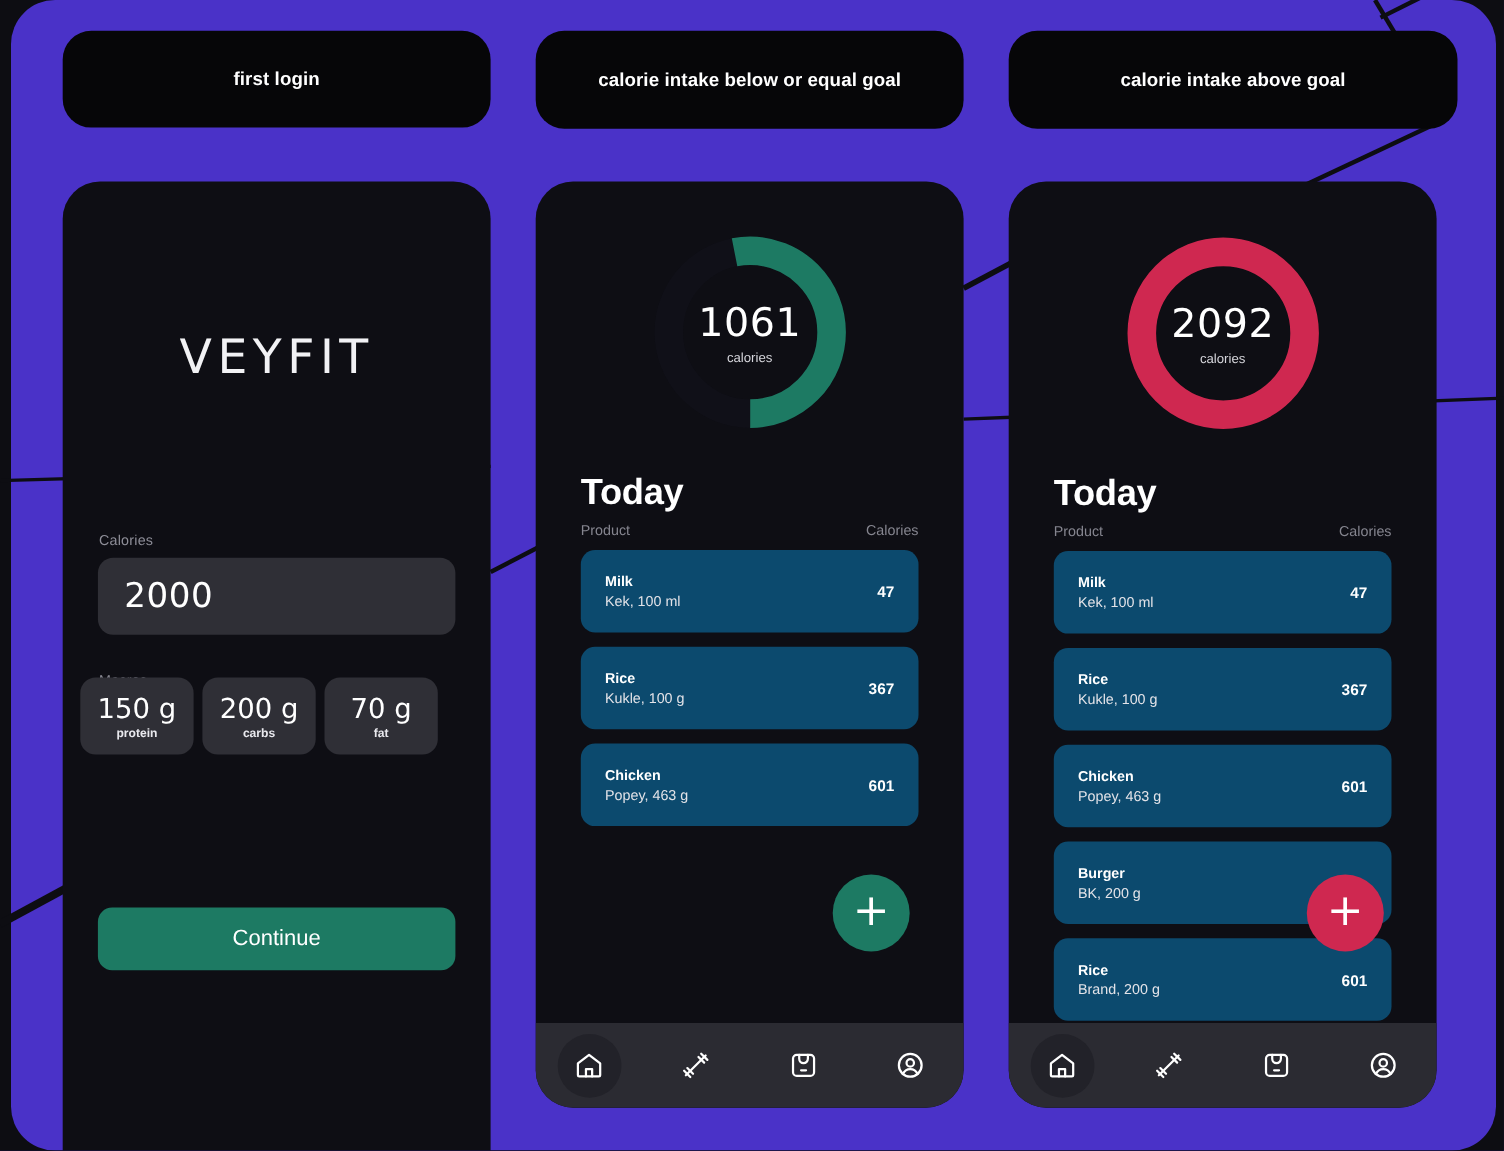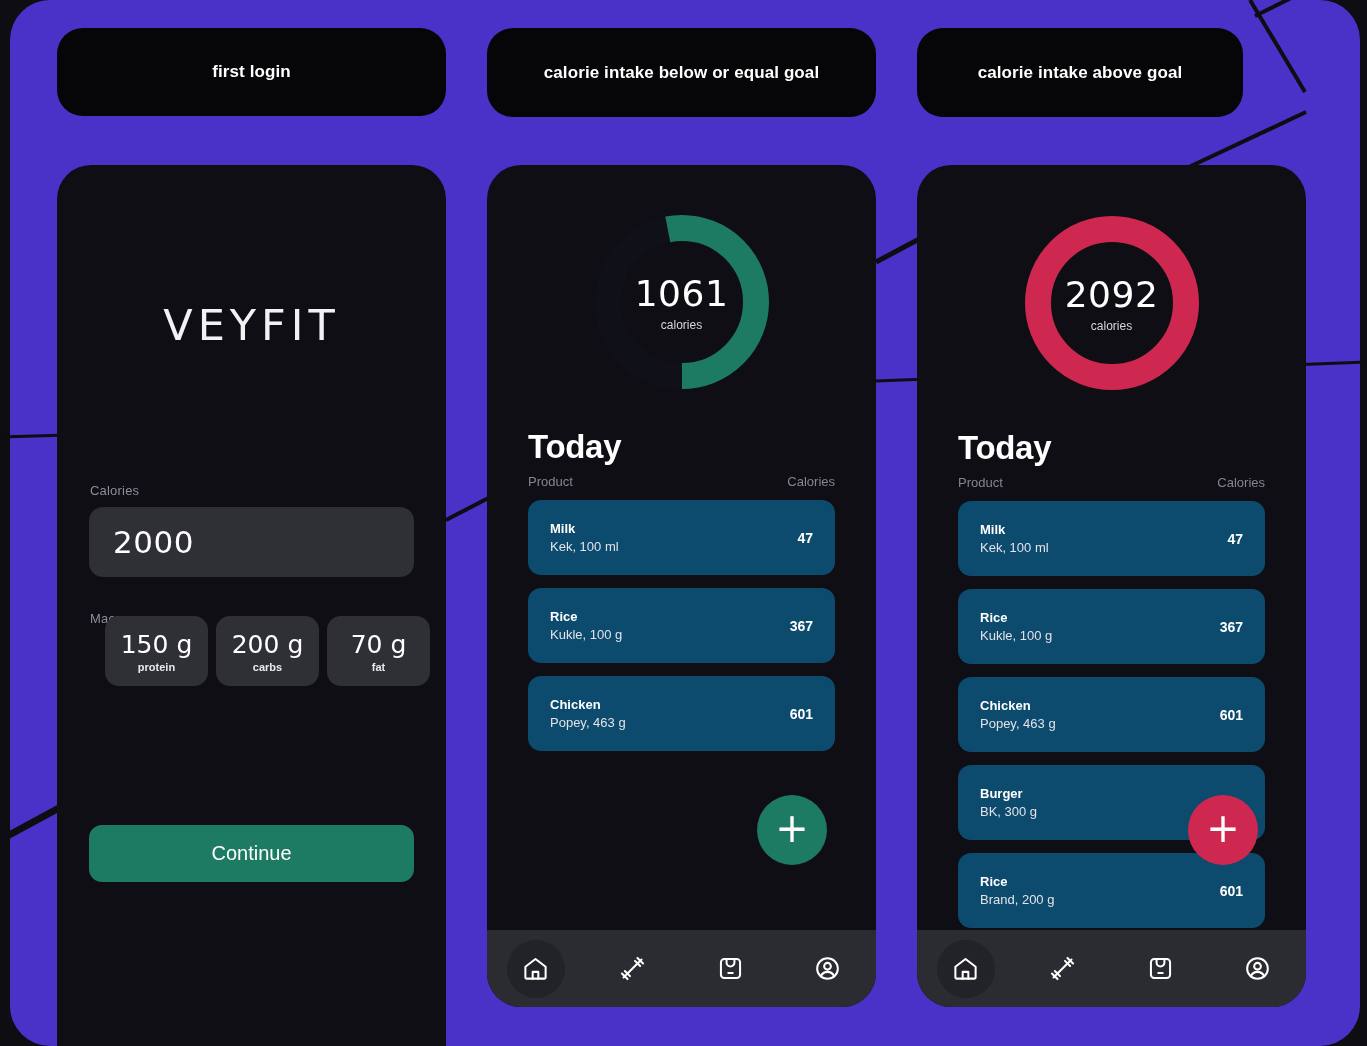--- a/index.html
+++ b/index.html
@@ -30,21 +30,21 @@
     background: #060608;
     border-radius: 26px;
     display: flex; align-items: center; justify-content: center;
     color: #ffffff;
     font-size: 17px;
     font-weight: bold;
     letter-spacing: 0.1px;
   }
   #chip-1 { left: 57px;  top: 28px; width: 389px; height: 88px; }
   #chip-2 { left: 487px; top: 28px; width: 389px; height: 89px; }
-  #chip-3 { left: 917px; top: 28px; width: 326px; height: 89px; }
+  #chip-3 { left: 917px; top: 28px; width: 408px; height: 89px; }
 
   
   .phone {
     position: absolute;
     background: #0e0e14;
     border-radius: 34px;
     overflow: hidden;
   }
   #phone-1 { left: 57px;  top: 165px; width: 389px; height: 1035px; }
   #phone-2 { left: 487px; top: 165px; width: 389px; height: 842px; }
@@ -74,21 +74,21 @@
     background: #2f2f36;
     border-radius: 14px;
     display: flex; align-items: center;
     padding-left: 24px;
     color: #ffffff;
     font-size: 31px;
     letter-spacing: 0.5px;
     font-family: "DejaVu Sans", sans-serif;
   }
   .macros {
-    position: absolute; left: 48px; top: 451px;
+    position: absolute; left: 16px; top: 451px;
     width: 325px; height: 70px;
     display: flex; gap: 8px;
   }
   .macro {
     flex: 1;
     background: #2f2f36;
     border-radius: 14px;
     display: flex; flex-direction: column;
     align-items: center; justify-content: center;
     gap: 2px;
@@ -374,21 +374,21 @@
       <div class="food-row">
         <div class="food-info">
           <span class="food-name">Chicken</span>
           <span class="food-desc">Popey, 463 g</span>
         </div>
         <span class="food-cal">601</span>
       </div>
       <div class="food-row">
         <div class="food-info">
           <span class="food-name">Burger</span>
-          <span class="food-desc">BK, 300 g</span>
+          <span class="food-desc">BK, 200 g</span>
         </div>
         <span class="food-cal"></span>
       </div>
       <div class="food-row">
         <div class="food-info">
           <span class="food-name">Rice</span>
           <span class="food-desc">Brand, 200 g</span>
         </div>
         <span class="food-cal">601</span>
       </div>

